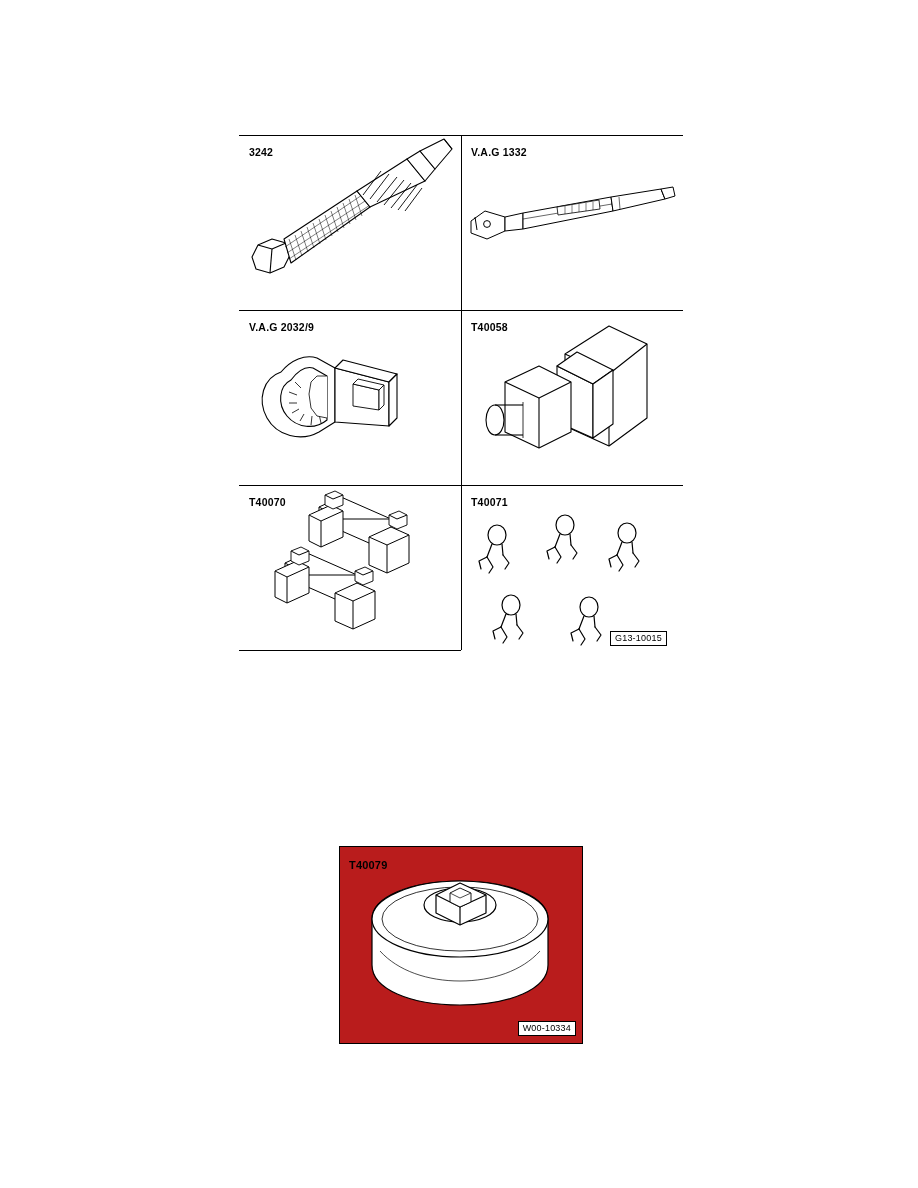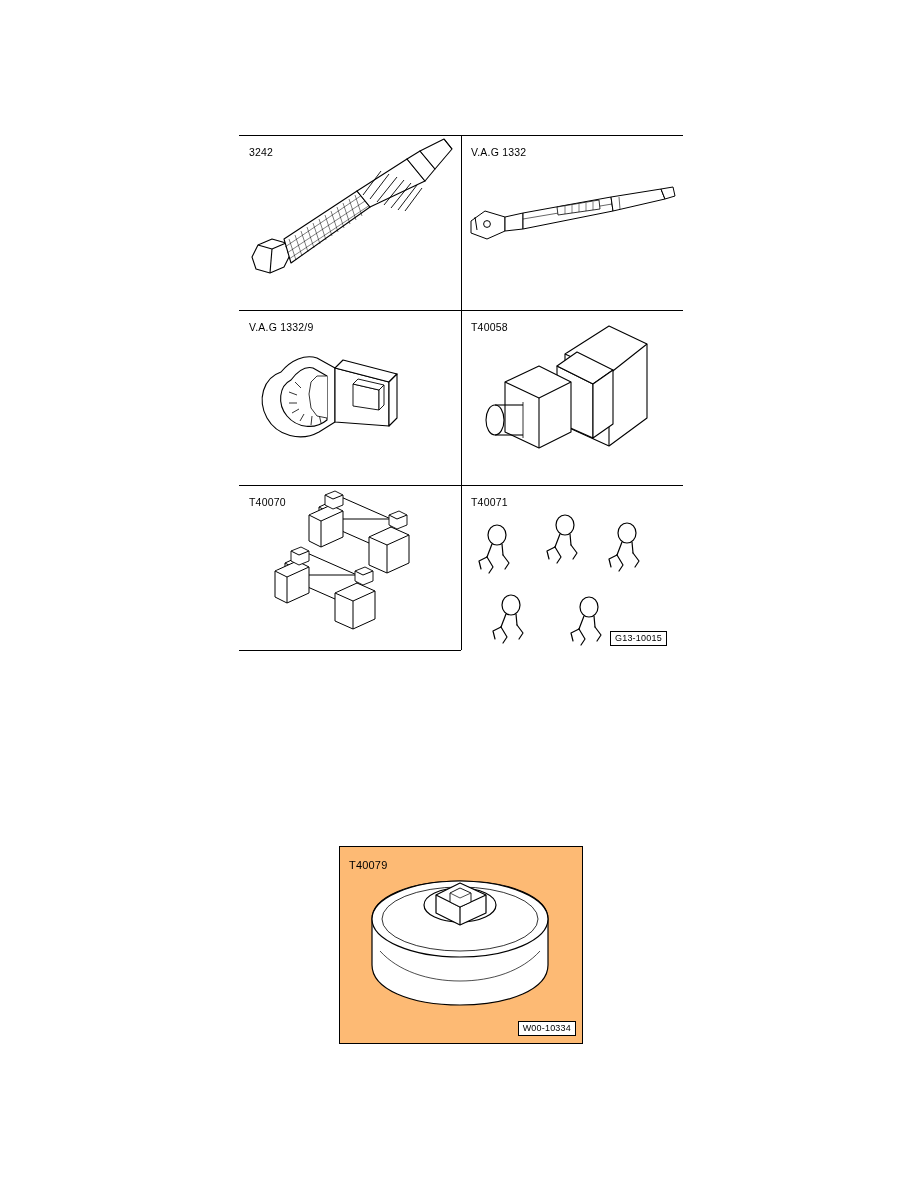--- a/index.html
+++ b/index.html
@@ -41,21 +41,21 @@
     height: 175px;
   }
   .grid-cell.left  { left: 0; }
   .grid-cell.right { left: 222px; text-align: right; }
 
   .cell-label {
     position: absolute;
     left: 10px;
     top: 11px;
     font-size: 10.5px;
-    font-weight: normal;
+    font-weight: bold;
     letter-spacing: 0.2px;
     white-space: nowrap;
   }
   .cell-art {
     position: absolute;
     left: 0;
     top: 0;
     width: 222px;
     height: 175px;
   }
@@ -82,21 +82,21 @@
   }
 
   
   #figure-t40079 {
     position: absolute;
     left: 339px;
     top: 846px;
     width: 242px;
     height: 196px;
     border: 1px solid #000000;
-    background: #fdba74;
+    background: #b91c1c;
   }
   #figure-t40079 .cell-label {
     left: 9px;
     top: 12px;
     font-size: 11px;
   }
   #figure-t40079 .fig-art {
     position: absolute;
     left: 0; top: 0;
     width: 240px;
@@ -204,21 +204,21 @@
             <path d="M200,54 L212,52 L214,61 L204,64 Z"></path>
           </g>
         </svg>
       </div>
     </div>
   </div>
 
   <div class="grid-row r1">
 
     <div class="grid-cell left">
-      <div class="cell-label">V.A.G 1332/9</div>
+      <div class="cell-label">V.A.G 2032/9</div>
       <div class="cell-art">
         <svg viewBox="0 0 222 175" width="222" height="175">
           <g fill="#ffffff" stroke="#000000" stroke-width="1.1" stroke-linejoin="round">
 
             <path d="M42,62 C24,68 18,90 28,108 C38,126 62,132 80,122 L96,112 L96,58 L78,48 C66,44 52,50 42,62 Z"></path>
 
             <path d="M52,70 C40,76 38,94 48,106 C58,118 76,120 88,110 L88,66 L74,58 C66,56 58,62 52,70 Z" fill="#ffffff"></path>
 
             <g stroke-width="0.8">
               <path d="M56,72 L62,78"></path>

